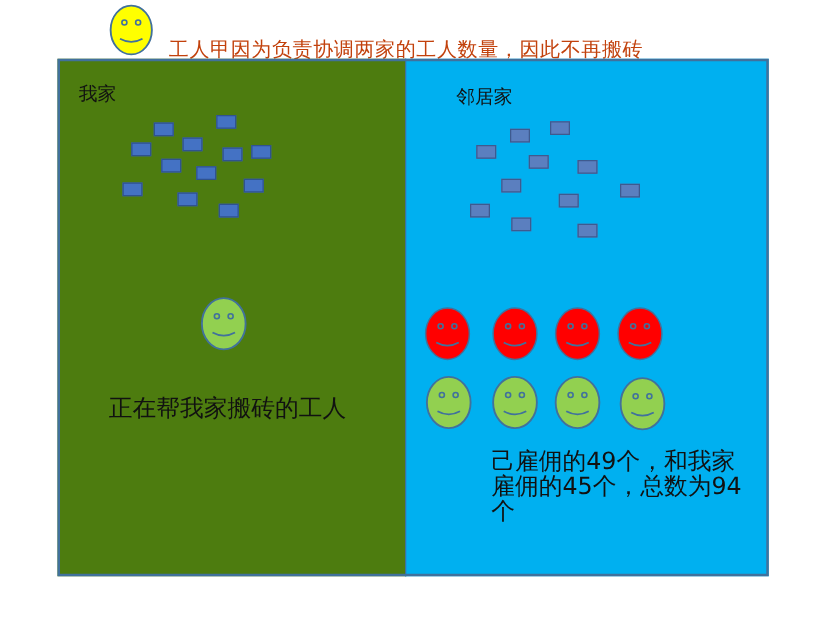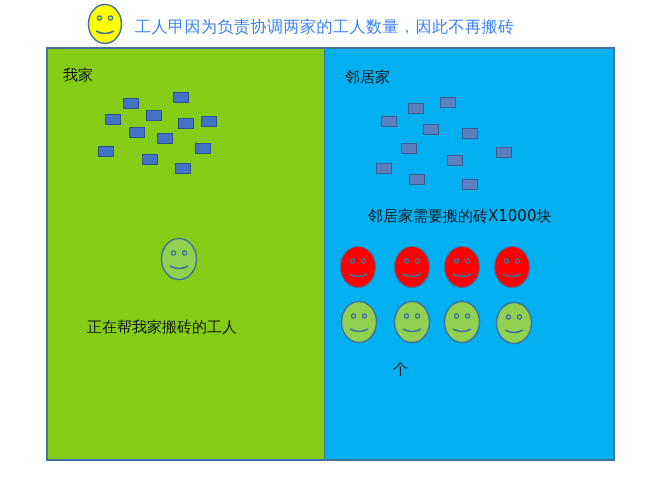--- a/index.html
+++ b/index.html
@@ -2,34 +2,34 @@
 <html><head>
 <meta charset="utf-8">
 <style>
   html, body { margin: 0; padding: 0; }
   body {
     width: 668px; height: 500px; background: #ffffff; position: relative; overflow: hidden;
     font-family: "DejaVu Sans", "Liberation Sans", sans-serif;
   }
   .smiley { position: absolute; }
   .title {
-    position: absolute; left: 135px; top: 17px; font-size: 16px; color: #3b82f6;
+    position: absolute; left: 135px; top: 30px; font-size: 16px; color: #c2410c;
     letter-spacing: 0.5px; white-space: nowrap;
   }
   .panel { position: absolute; box-sizing: border-box; }
   .panel-left {
     left: 46px; top: 47px; width: 279px; height: 414px;
-    background: #84cc16; border: 2px solid #41719C; border-right: 1px solid #41719C;
+    background: #4d7c0f; border: 2px solid #41719C; border-right: 1px solid #41719C;
   }
   .panel-right {
     left: 324px; top: 47px; width: 291px; height: 414px;
     background: #00B0F0; border: 2px solid #41719C; border-left: 1px solid #41719C;
   }
   .label { position: absolute; font-size: 15px; color: #111; white-space: nowrap; }
-  .body-text { position: absolute; font-size: 15px; color: #111; line-height: 20px; }
+  .body-text { position: absolute; font-size: 19px; color: #111; line-height: 20px; }
   .brick {
     position: absolute; width: 16px; height: 11px; box-sizing: border-box;
     border: 1.5px solid #2F528F; background: #4472C4;
   }
   .panel-right .brick { background: #5B7FBF; border-color: #3E5A8F; }
 </style>
 </head>
 <body>
 
 <svg class="smiley" style="left:87px;top:3px" width="36" height="42" viewBox="0 0 36 42">
@@ -65,37 +65,36 @@
     <circle cx="24.5" cy="16" r="2" fill="none" stroke="#41719C" stroke-width="1.3"></circle>
     <path d="M10 29 Q19 34 28 29" fill="none" stroke="#41719C" stroke-width="1.5"></path>
   </svg>
 
   <div class="body-text" style="left:39px;top:268px">
     <div>正在帮我家搬砖的工人</div>
   </div>
 </div>
 
 <div class="panel panel-right">
-  <div class="label" style="left:20px;top:19px">邻居家</div>
+  <div class="label" style="left:40px;top:19px">邻居家</div>
 
   <div>
     <div class="brick" style="left:83px;top:54px"></div>
     <div class="brick" style="left:115px;top:48px"></div>
     <div class="brick" style="left:56px;top:67px"></div>
     <div class="brick" style="left:98px;top:75px"></div>
     <div class="brick" style="left:137px;top:79px"></div>
     <div class="brick" style="left:76px;top:94px"></div>
     <div class="brick" style="left:122px;top:106px"></div>
     <div class="brick" style="left:171px;top:98px"></div>
     <div class="brick" style="left:51px;top:114px"></div>
     <div class="brick" style="left:84px;top:125px"></div>
     <div class="brick" style="left:137px;top:130px"></div>
   </div>
 
-  <div class="label" style="left:43px;top:158px">邻居家需要搬的砖X1000块</div>
 
   <div>
     <svg class="smiley" style="left:14px;top:196px" width="38" height="44" viewBox="0 0 38 44">
       <ellipse cx="19" cy="22" rx="17.5" ry="20.5" fill="#FF0000" stroke="#41719C" stroke-width="1.2"></ellipse>
       <circle cx="13.5" cy="16" r="2" fill="none" stroke="#41719C" stroke-width="1.3"></circle>
       <circle cx="24.5" cy="16" r="2" fill="none" stroke="#41719C" stroke-width="1.3"></circle>
       <path d="M10 29 Q19 34 28 29" fill="none" stroke="#41719C" stroke-width="1.5"></path>
     </svg>
     <svg class="smiley" style="left:68px;top:196px" width="38" height="44" viewBox="0 0 38 44">
       <ellipse cx="19" cy="22" rx="17.5" ry="20.5" fill="#FF0000" stroke="#41719C" stroke-width="1.2"></ellipse>
@@ -138,15 +137,17 @@
     </svg>
     <svg class="smiley" style="left:170px;top:252px" width="38" height="44" viewBox="0 0 38 44">
       <ellipse cx="19" cy="22" rx="17.5" ry="20.5" fill="#92D050" stroke="#41719C" stroke-width="1.5"></ellipse>
       <circle cx="13.5" cy="16" r="2" fill="none" stroke="#41719C" stroke-width="1.3"></circle>
       <circle cx="24.5" cy="16" r="2" fill="none" stroke="#41719C" stroke-width="1.3"></circle>
       <path d="M10 29 Q19 34 28 29" fill="none" stroke="#41719C" stroke-width="1.5"></path>
     </svg>
   </div>
 
   <div class="body-text" style="left:68px;top:310px">
+    <div>己雇佣的49个，和我家</div>
+    <div>雇佣的45个，总数为94</div>
     <div>个</div>
   </div>
 </div>
 
 </body></html>

